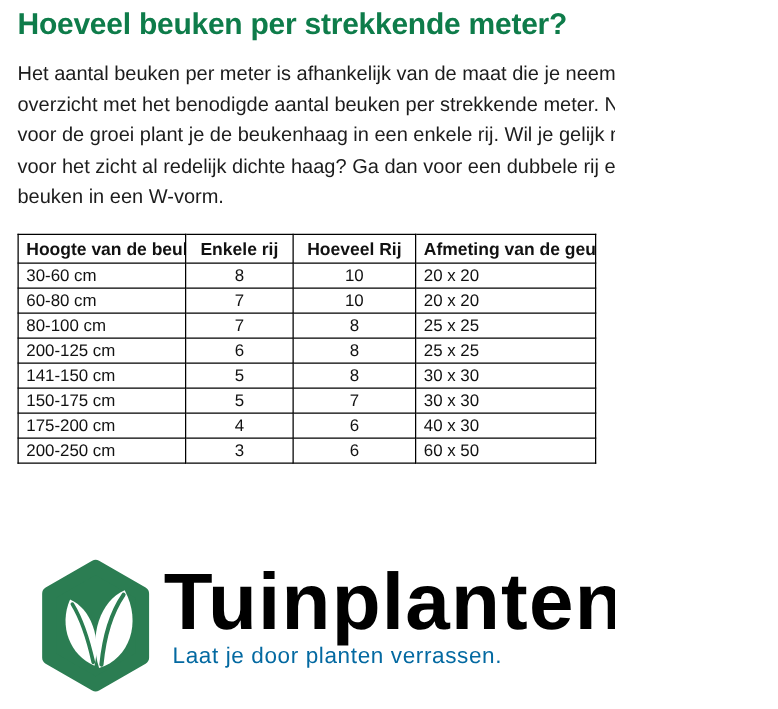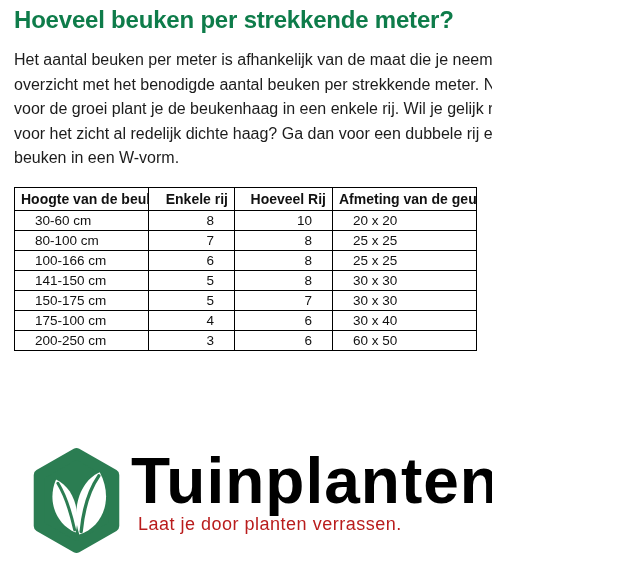--- a/index.html
+++ b/index.html
@@ -36,34 +36,34 @@
     position: absolute;
     left: 14px;
     top: 187px;
     border-collapse: collapse;
     table-layout: fixed;
     width: 462px;
     color: #111111;
   }
   .beuken-table th, .beuken-table td {
     border: 1px solid #000000;
-    padding: 2px 20px;
+    padding: 2px 6px;
     text-align: left;
     font-size: 13.5px;
     line-height: 15px;
     overflow: hidden;
     white-space: nowrap;
   }
   .beuken-table th {
     font-weight: bold;
     font-size: 14px;
     padding: 3px 6px;
     line-height: 16px;
   }
-  .beuken-table .center { text-align: right; margin-left: 36px; }
+  .beuken-table .center { text-align: center; margin-left: 36px; }
   .logo {
     position: absolute;
     left: 0;
     top: 0;
     width: 622px;
     height: 567px;
     pointer-events: none;
   }
   .logo-icon {
     position: absolute;
@@ -80,21 +80,21 @@
     line-height: 1;
     color: #000000;
     white-space: nowrap;
   }
   .logo-tagline {
     position: absolute;
     left: 138px;
     top: 514px;
     font-size: 18px;
     letter-spacing: 0.5px;
-    color: #b91c1c;
+    color: #0369a1;
     white-space: nowrap;
   }
 </style>
 </head>
 <body>
 
 <div class="page">
 
   <h1 class="page-title">Hoeveel beuken per strekkende meter?</h1>
 
@@ -116,48 +116,54 @@
       </tr>
     </thead>
     <tbody>
         <tr>
           <td>30-60 cm</td>
           <td class="center">8</td>
           <td class="center">10</td>
           <td>20 x 20</td>
         </tr>
         <tr>
+          <td>60-80 cm</td>
+          <td class="center">7</td>
+          <td class="center">10</td>
+          <td>20 x 20</td>
+        </tr>
+        <tr>
           <td>80-100 cm</td>
           <td class="center">7</td>
           <td class="center">8</td>
           <td>25 x 25</td>
         </tr>
         <tr>
-          <td>100-166 cm</td>
+          <td>200-125 cm</td>
           <td class="center">6</td>
           <td class="center">8</td>
           <td>25 x 25</td>
         </tr>
         <tr>
           <td>141-150 cm</td>
           <td class="center">5</td>
           <td class="center">8</td>
           <td>30 x 30</td>
         </tr>
         <tr>
           <td>150-175 cm</td>
           <td class="center">5</td>
           <td class="center">7</td>
           <td>30 x 30</td>
         </tr>
         <tr>
-          <td>175-100 cm</td>
+          <td>175-200 cm</td>
           <td class="center">4</td>
           <td class="center">6</td>
-          <td>30 x 40</td>
+          <td>40 x 30</td>
         </tr>
         <tr>
           <td>200-250 cm</td>
           <td class="center">3</td>
           <td class="center">6</td>
           <td>60 x 50</td>
         </tr>
       </tbody>
   </table>
 

